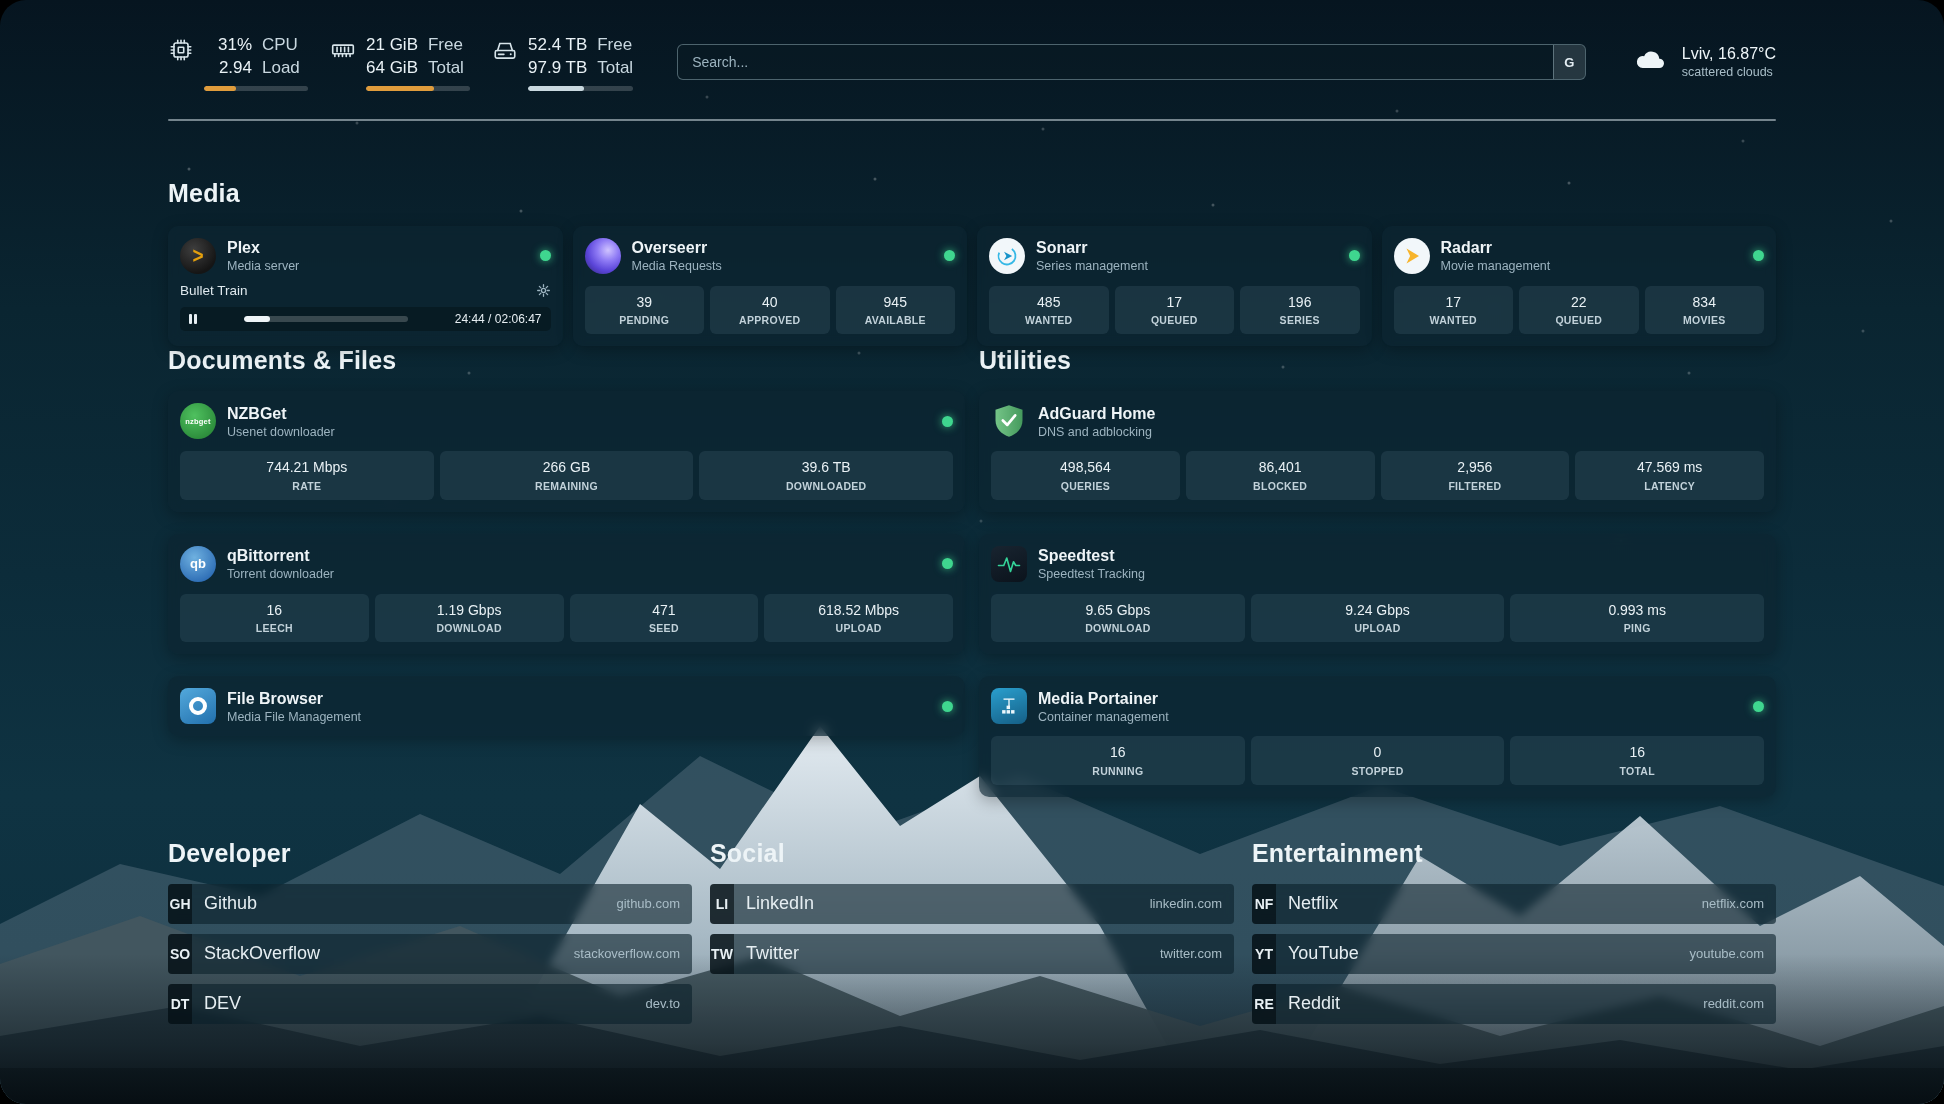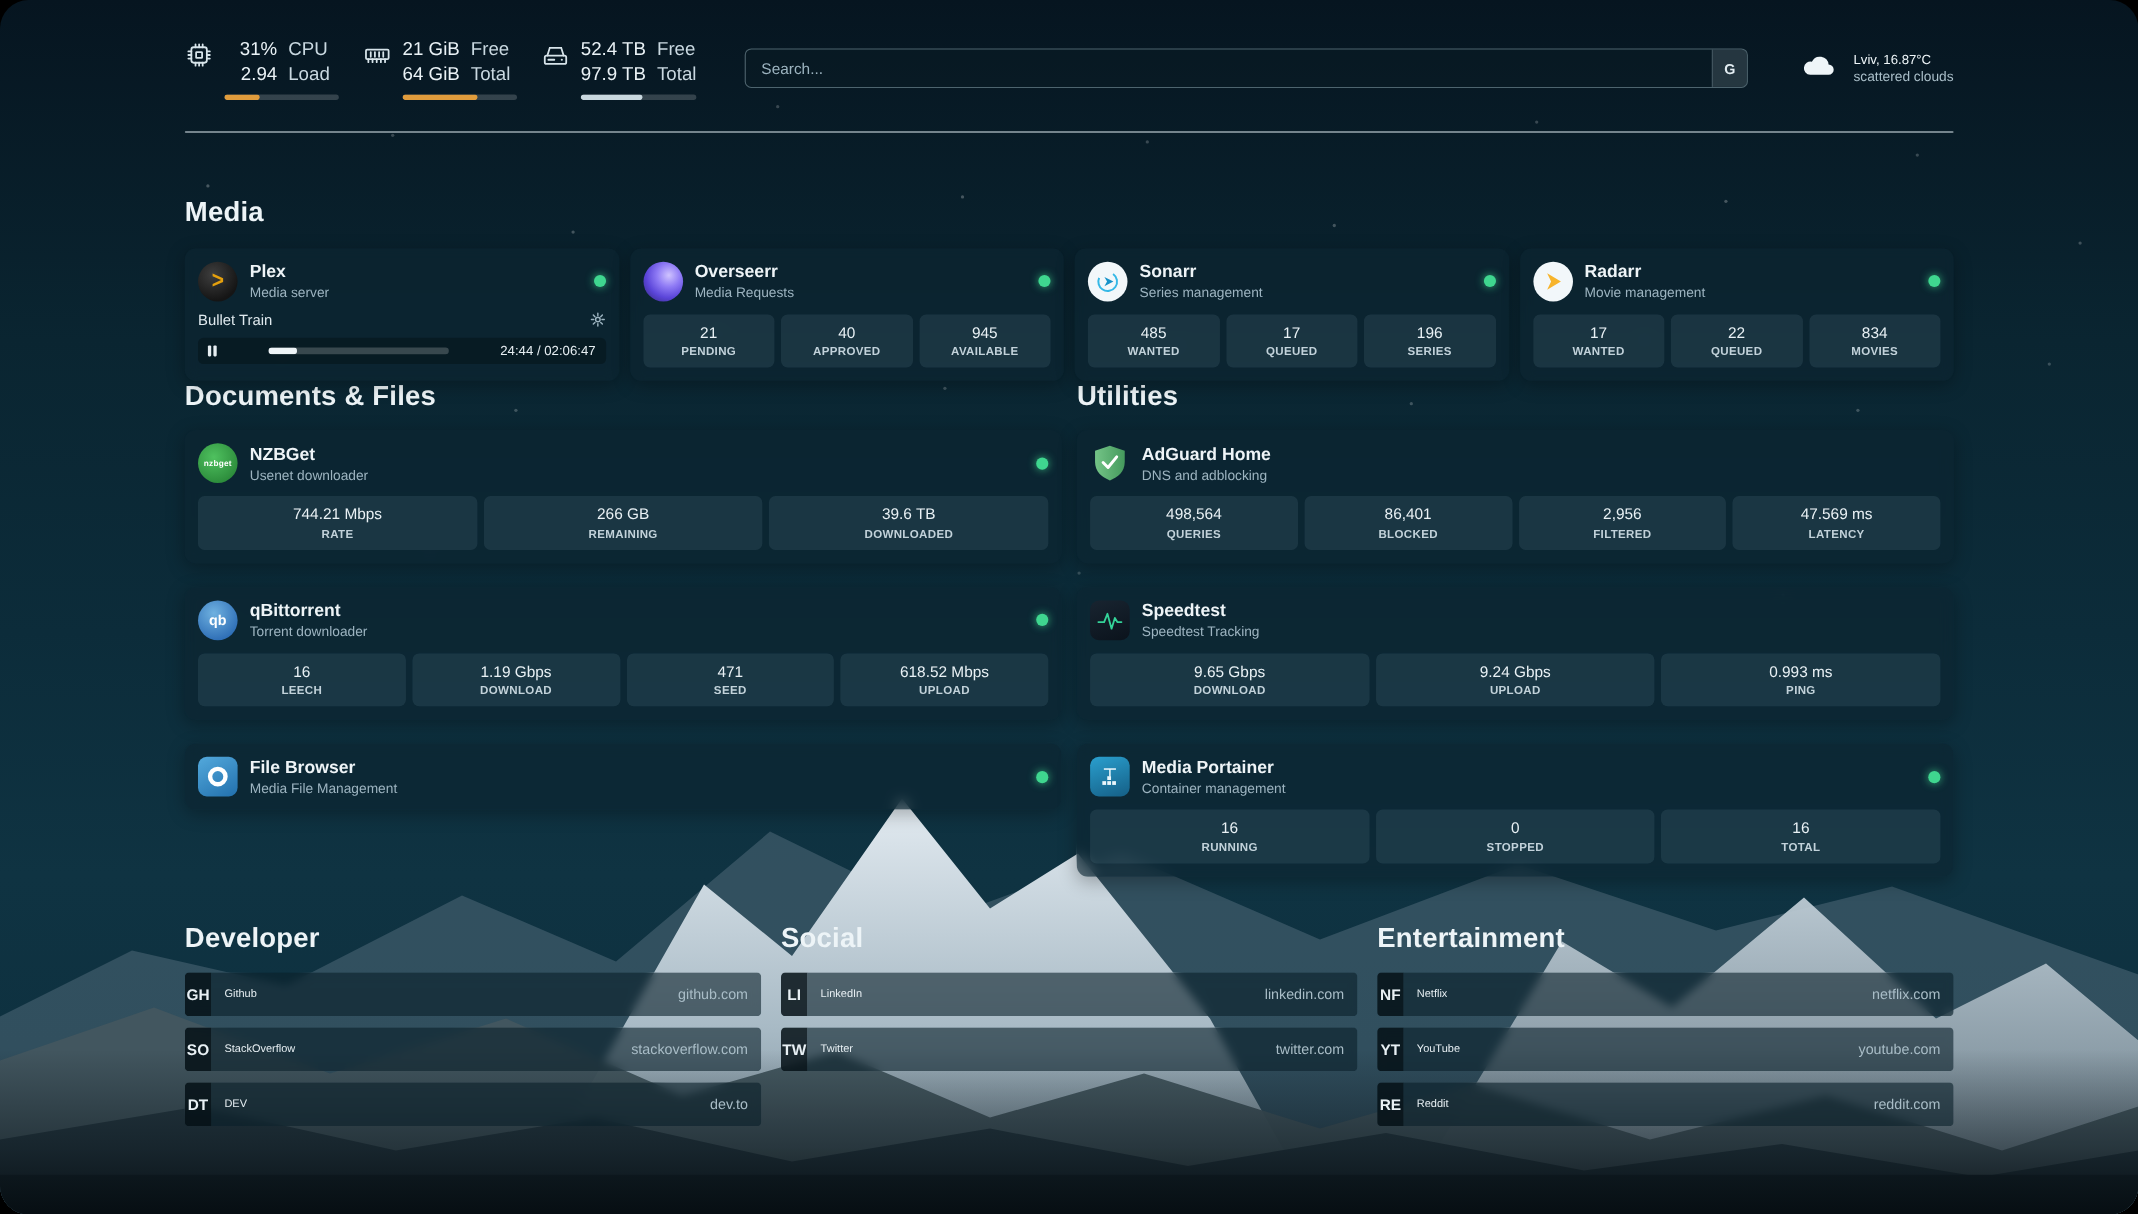--- a/index.html
+++ b/index.html
@@ -55,21 +55,21 @@
     border-radius:6px; color:#e3edf2; font-size:14px; padding:0 48px 0 14px; outline:none;
     font-family:inherit;
   }
   .search-input::placeholder{ color:#9cb3bf; }
   .search-engine{
     position:absolute; right:1px; top:1px; bottom:1px; width:32px; border:none; cursor:pointer;
     border-left:1px solid rgba(165,190,200,.45); background:rgba(220,235,242,.14);
     color:#e3edf2; font-size:13px; font-weight:bold; border-radius:0 5px 5px 0; font-family:inherit;
   }
   .weather{ display:flex; align-items:center; gap:12px; flex:none; }
-  .w-loc{ font-size:12px; color:#eef5f8; }
+  .w-loc{ font-size:16px; color:#eef5f8; }
   .w-cond{ font-size:12.5px; color:#a9bec8; margin-top:2px; }
   .divider{ margin-top:28px; height:2px; background:rgba(225,238,244,.5); border-radius:2px; }
 
   
   .sec-title{ font-size:25px; font-weight:700; color:#edf4f7; letter-spacing:.2px; }
   .media-sec{ margin-top:58px; }
   .media-grid{ margin-top:18px; display:grid; grid-template-columns:repeat(4,1fr); gap:10px; }
 
   .card{
     background:rgba(12,36,48,.66); border-radius:10px; padding:12px;
@@ -124,21 +124,21 @@
 
   
   .bookmarks{ margin-top:42px; display:grid; grid-template-columns:1fr 1fr 1fr; gap:18px; padding-bottom:26px; }
   .bm-col .sec-title{ margin-bottom:16px; }
   .bm-row{ display:flex; align-items:stretch; height:40px; margin-bottom:10px; cursor:pointer;
     -webkit-backdrop-filter:blur(4px); backdrop-filter:blur(4px); border-radius:4px; overflow:hidden; }
   .bm-icon{ width:24px; flex:none; background:rgba(5,16,22,.85); display:grid; place-items:center;
     font-size:14px; font-weight:700; color:#e8f0f4; }
   .bm-body{ flex:1; background:rgba(10,31,41,.6); display:flex; align-items:center;
     justify-content:space-between; padding:0 12px; min-width:0; }
-  .bm-name{ font-size:10px; color:#e6eef2; }
+  .bm-name{ font-size:18px; color:#e6eef2; }
   .bm-url{ font-size:13px; color:#a9bdc7; }
 </style>
 </head>
 <body>
 
 <div class="frame">
 
   <svg class="mountains" viewBox="0 0 1944 440" preserveAspectRatio="none">
     <defs>
       <linearGradient id="snow1" x1="0" y1="0" x2="0" y2="1">
@@ -303,21 +303,21 @@
           <div class="card-head">
             <span class="app-icon icon-overseerr"></span>
             <div class="app-meta">
               <div class="app-title">Overseerr</div>
               <div class="app-sub">Media Requests</div>
             </div>
             <span class="dot"></span>
           </div>
           <div class="stats">
             <div class="stat">
-              <div class="stat-value">21</div>
+              <div class="stat-value">39</div>
               <div class="stat-label">PENDING</div>
             </div>
             <div class="stat">
               <div class="stat-value">40</div>
               <div class="stat-label">APPROVED</div>
             </div>
             <div class="stat">
               <div class="stat-value">945</div>
               <div class="stat-label">AVAILABLE</div>
             </div>

